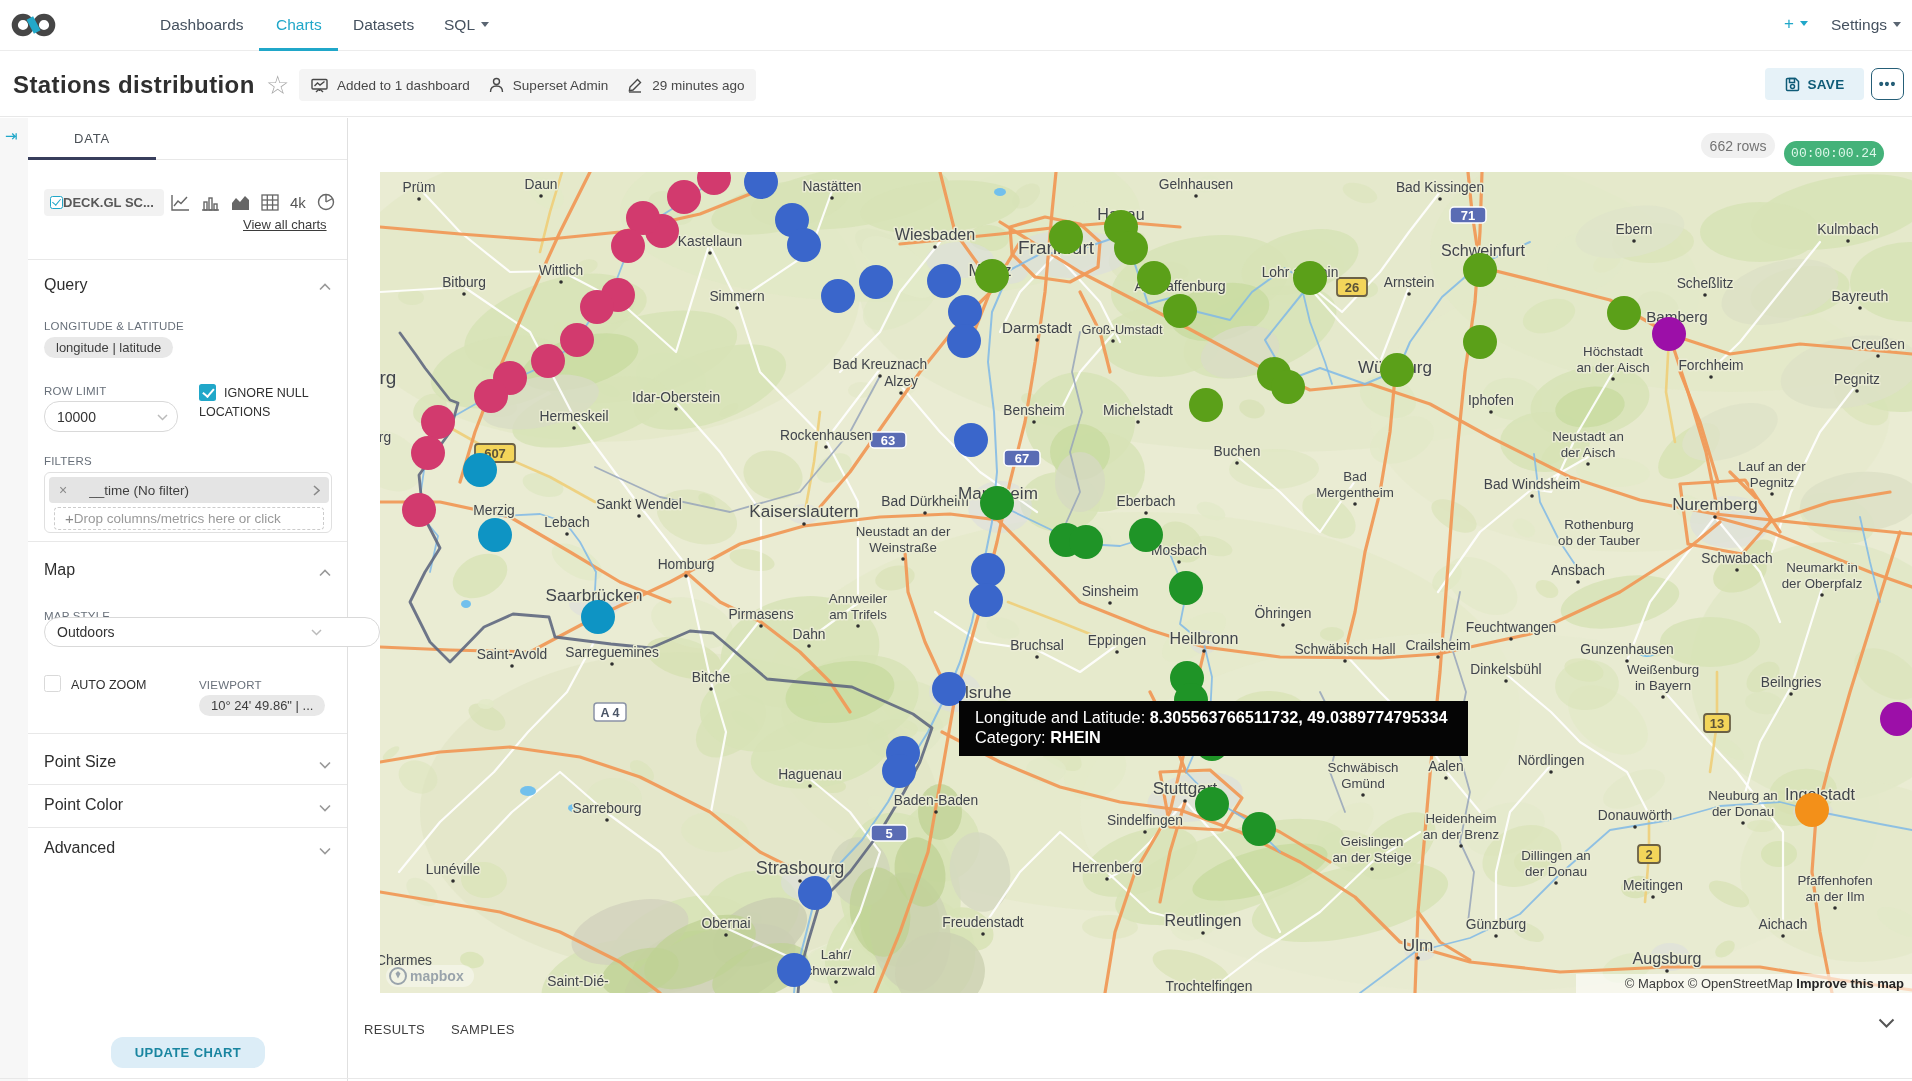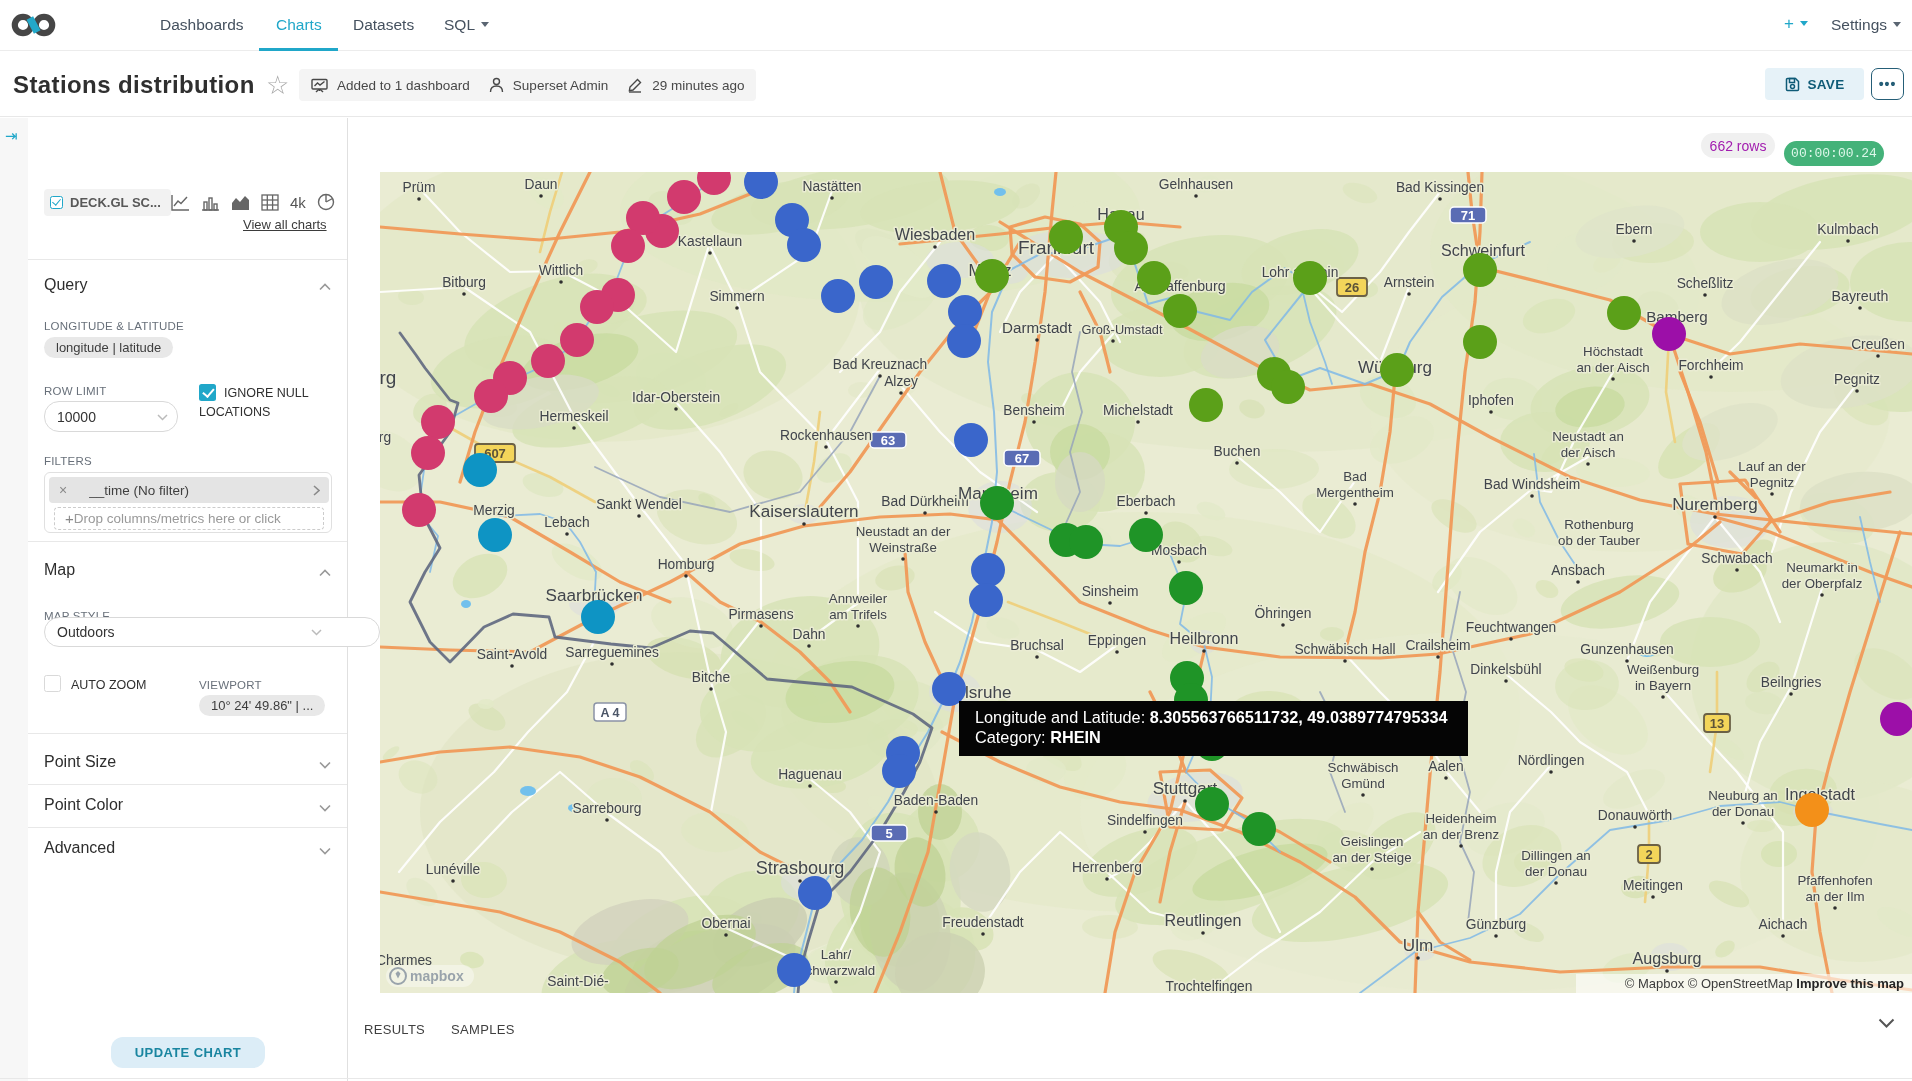--- a/index.html
+++ b/index.html
@@ -19,39 +19,39 @@
 .dots3 { position:absolute; left:1871px; top:68px; width:33px; height:32px; border:1px solid #255e77; border-radius:7px; color:#255e77; font-weight:bold; display:flex; align-items:center; justify-content:center; font-size:14px; letter-spacing:1px; }
 
 .rail { position:absolute; left:0; top:118px; width:28px; height:963px; background:#f7f7f7; }
 .rail .coll { position:absolute; left:5px; top:9px; color:#20a7c9; font-size:15px; }
 .panel { position:absolute; left:28px; top:118px; width:320px; height:963px; background:#fff; border-right:1px solid #e0e0e0; }
 .databar { position:absolute; left:0; top:0; width:319px; height:42px; border-bottom:1px solid #e8e8e8; }
 .datatab { position:absolute; left:0; top:0; width:128px; height:42px; text-align:center; line-height:42px; font-size:13px; color:#4a5056; letter-spacing:0.8px; border-bottom:3px solid #383e5c; }
 .chartsel { position:absolute; left:16px; top:71px; height:27px; background:#f2f2f2; border-radius:4px; display:flex; align-items:center; padding:0 10px 0 6px; }
 .cbx { width:13px; height:13px; border:1.5px solid #20a7c9; border-radius:2.5px; display:inline-block; position:relative; background:#fff; }
 .cbx:after { content:""; position:absolute; left:3px; top:0px; width:4px; height:7px; border:solid #20a7c9; border-width:0 1.8px 1.8px 0; transform:rotate(40deg); }
-.chartsel .nm { font-size:13px; font-weight:bold; color:#585858; margin-left:7px; }
+.chartsel .nm { font-size:13px; font-weight:bold; color:#585858; }
 .typeicons { position:absolute; left:143px; top:75px; display:flex; gap:11px; align-items:center; color:#666; }
 .viewall { position:absolute; left:215px; top:99px; font-size:13px; color:#3b3b3b; text-decoration:underline; }
 .pdiv { position:absolute; left:0; width:319px; border-top:1px solid #e8e8e8; }
 .sechead { position:absolute; left:16px; font-size:16px; color:#2e2e2e; }
 .chev { position:absolute; left:291px; width:12px; height:12px; }
 .lbl { position:absolute; left:16px; font-size:11.5px; color:#68707a; letter-spacing:0.2px; }
 .pill { position:absolute; background:#e8e8e8; border-radius:11px; font-size:13px; color:#3d3d3d; padding:3px 12px; }
 .selbox { position:absolute; left:16px; border:1px solid #d9d9d9; border-radius:15px; background:#fff; font-size:14px; color:#333; display:flex; align-items:center; padding-left:12px; }
 .ckrow { position:absolute; font-size:12.5px; color:#303030; }
 .ckbox-on { width:17px; height:17px; background:#20a7c9; border-radius:2.5px; position:absolute; }
 .ckbox-on:after { content:""; position:absolute; left:5.5px; top:2px; width:4.5px; height:9px; border:solid #fff; border-width:0 2px 2px 0; transform:rotate(40deg); }
 .ckbox-off { width:17px; height:17px; background:#fff; border:1px solid #d9d9d9; border-radius:2.5px; position:absolute; }
 .filtbox { position:absolute; left:16px; top:354px; width:288px; height:61px; border:1px solid #e0e0e0; border-radius:6px; }
 .filtitem { position:absolute; left:4px; top:4px; width:280px; height:26px; background:#e4e4e4; border-radius:4px; font-size:13.5px; color:#3f3f3f; display:flex; align-items:center; }
 .dropzone { position:absolute; left:9px; top:34px; width:270px; height:23px; border:1px dashed #cccccc; border-radius:4px; font-size:13.5px; color:#999; display:flex; align-items:center; }
 .updbtn { position:absolute; left:83px; top:919px; width:154px; height:31px; background:#dcedf7; border-radius:12px; color:#1985a0; font-weight:bold; font-size:13px; letter-spacing:0.4px; display:flex; align-items:center; justify-content:center; }
 
-.rowsbadge { position:absolute; left:1701px; top:133px; width:74px; height:25px; background:#f0f0f0; border-radius:13px; font-size:14px; color:#a21caf; display:flex; align-items:center; justify-content:center; }
+.rowsbadge { position:absolute; left:1701px; top:133px; width:74px; height:25px; background:#f0f0f0; border-radius:13px; font-size:14px; color:#737373; display:flex; align-items:center; justify-content:center; }
 .timer { position:absolute; left:1784px; top:141px; width:100px; height:25px; background:#44b279; border-radius:13px; font-family:"Liberation Mono", monospace; font-size:13px; color:#dcf7e9; display:flex; align-items:center; justify-content:center; }
 .map { position:absolute; left:380px; top:172px; }
 .btabs { position:absolute; left:364px; top:1022px; font-size:13px; color:#3f3f3f; letter-spacing:0.3px; }
 .btabs span { margin-right:26px; }
 .botline { position:absolute; left:0px; top:1078px; width:1912px; border-top:1px solid #e8e8e8; }
 .bchev { position:absolute; left:1878px; top:1018px; }
 </style></head>
 <body>
 
 <div class="nav">
@@ -98,20 +98,23 @@
     <path d="M1.5 2.5 a1,1 0 0 1 1,-1 h8 l3,3 v8 a1,1 0 0 1 -1,1 h-10 a1,1 0 0 1 -1,-1 z"></path>
     <rect x="4.5" y="1.5" width="5" height="4"></rect>
       <circle cx="7.5" cy="9.5" r="2"></circle>
   </svg>SAVE</div>
 <div class="dots3">•••</div>
 
 <div class="rail">
     <div class="coll">⇥</div>
   </div>
 <div class="panel">
+  <div class="databar">
+      <div class="datatab">DATA</div>
+    </div>
   <div class="chartsel">
       <span class="cbx"></span>
       <span class="nm">DECK.GL SC...</span>
     </div>
   <div class="typeicons">
     <svg width="19" height="17" viewBox="0 0 19 17" fill="none" stroke="#666" stroke-width="1.4">
         <polyline points="1,1 1,16 18,16"></polyline>
         <polyline points="3,12 7,7 10,9.5 16,3"></polyline>
       </svg>
     <svg width="19" height="17" viewBox="0 0 19 17" fill="none" stroke="#666" stroke-width="1.4">

